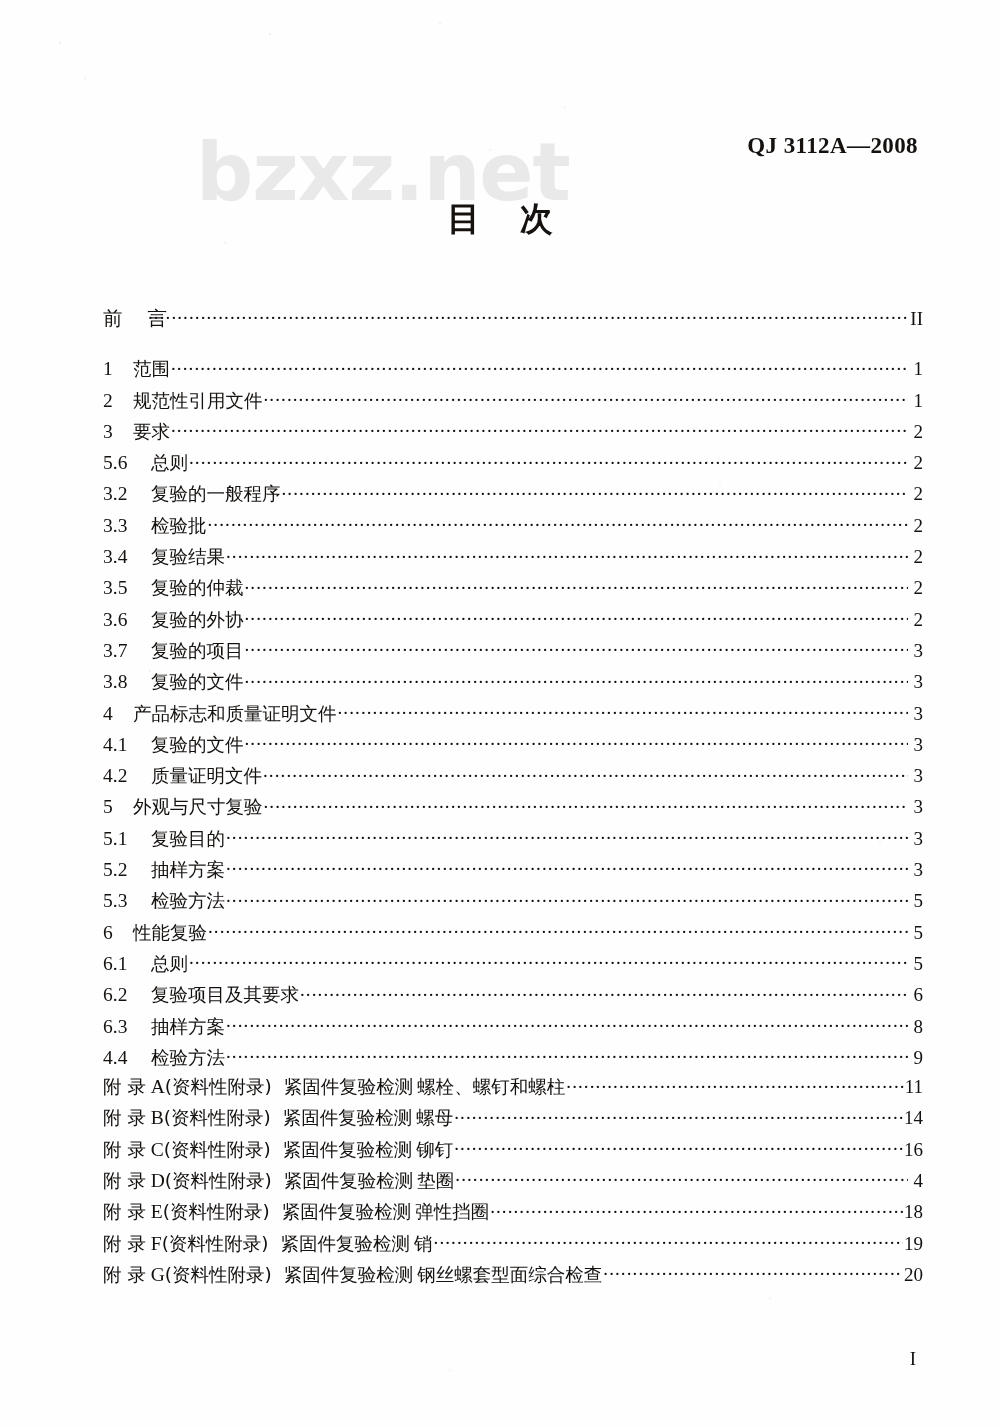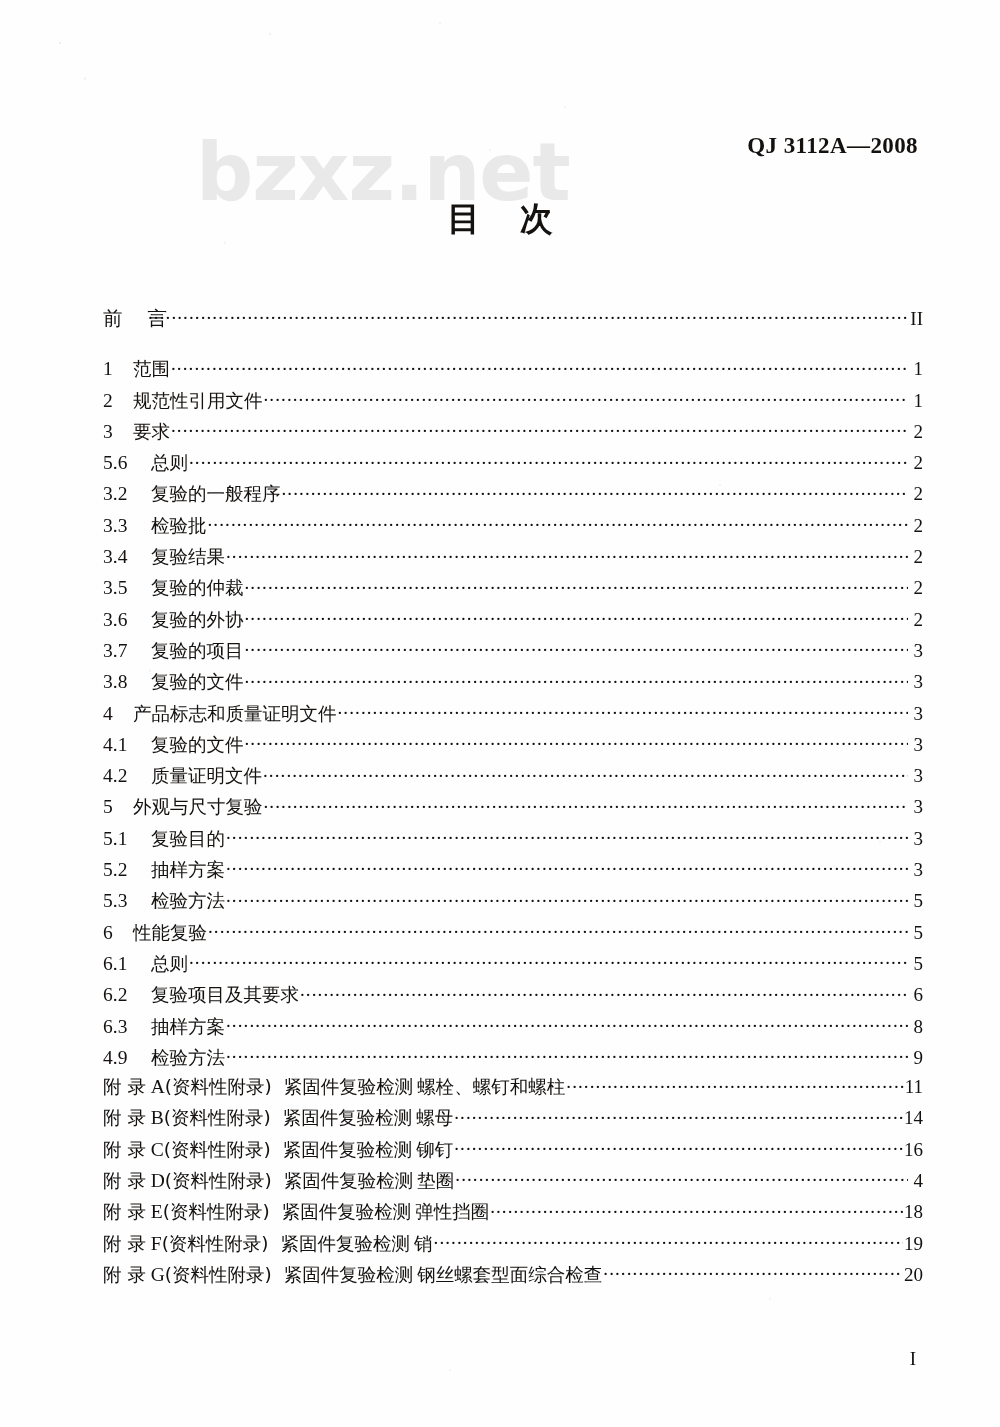--- a/index.html
+++ b/index.html
@@ -321,21 +321,21 @@
         <span class="toc-dots"></span>
         <span class="toc-page">6</span>
       </div>
       <div class="toc-row lv2">
         <span class="toc-label">6.3</span>
         <span class="toc-text">抽样方案</span>
         <span class="toc-dots"></span>
         <span class="toc-page">8</span>
       </div>
       <div class="toc-row lv2">
-        <span class="toc-label">4.9</span>
+        <span class="toc-label">4.4</span>
         <span class="toc-text">检验方法</span>
         <span class="toc-dots"></span>
         <span class="toc-page">9</span>
       </div>
       <div class="toc-row lv-annex">
         <span class="annex-head">附  录</span>
         <span>&nbsp;</span>
         <span class="annex-letter">A</span>
         <span class="annex-kind">(资料性附录)</span>
         <span class="annex-scope">紧固件复验检测</span>

